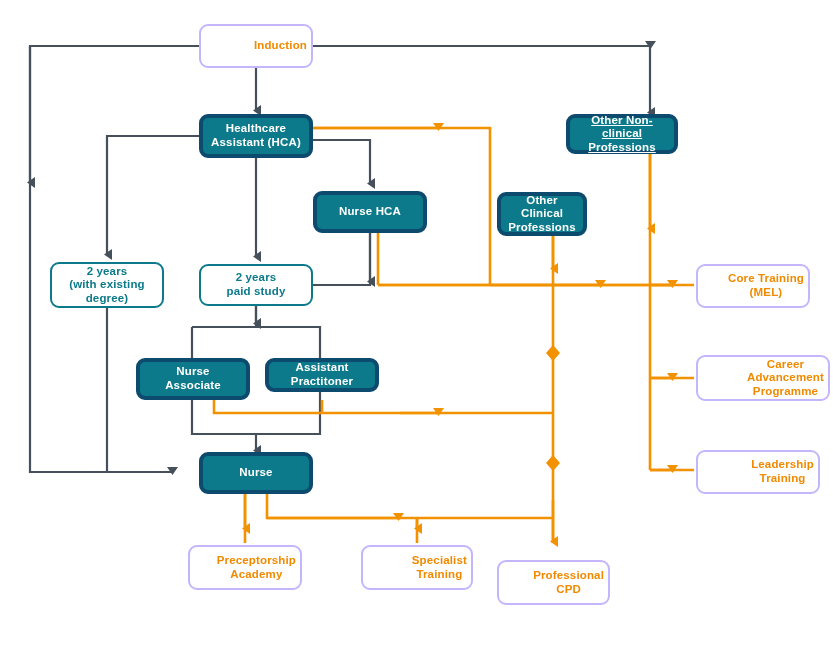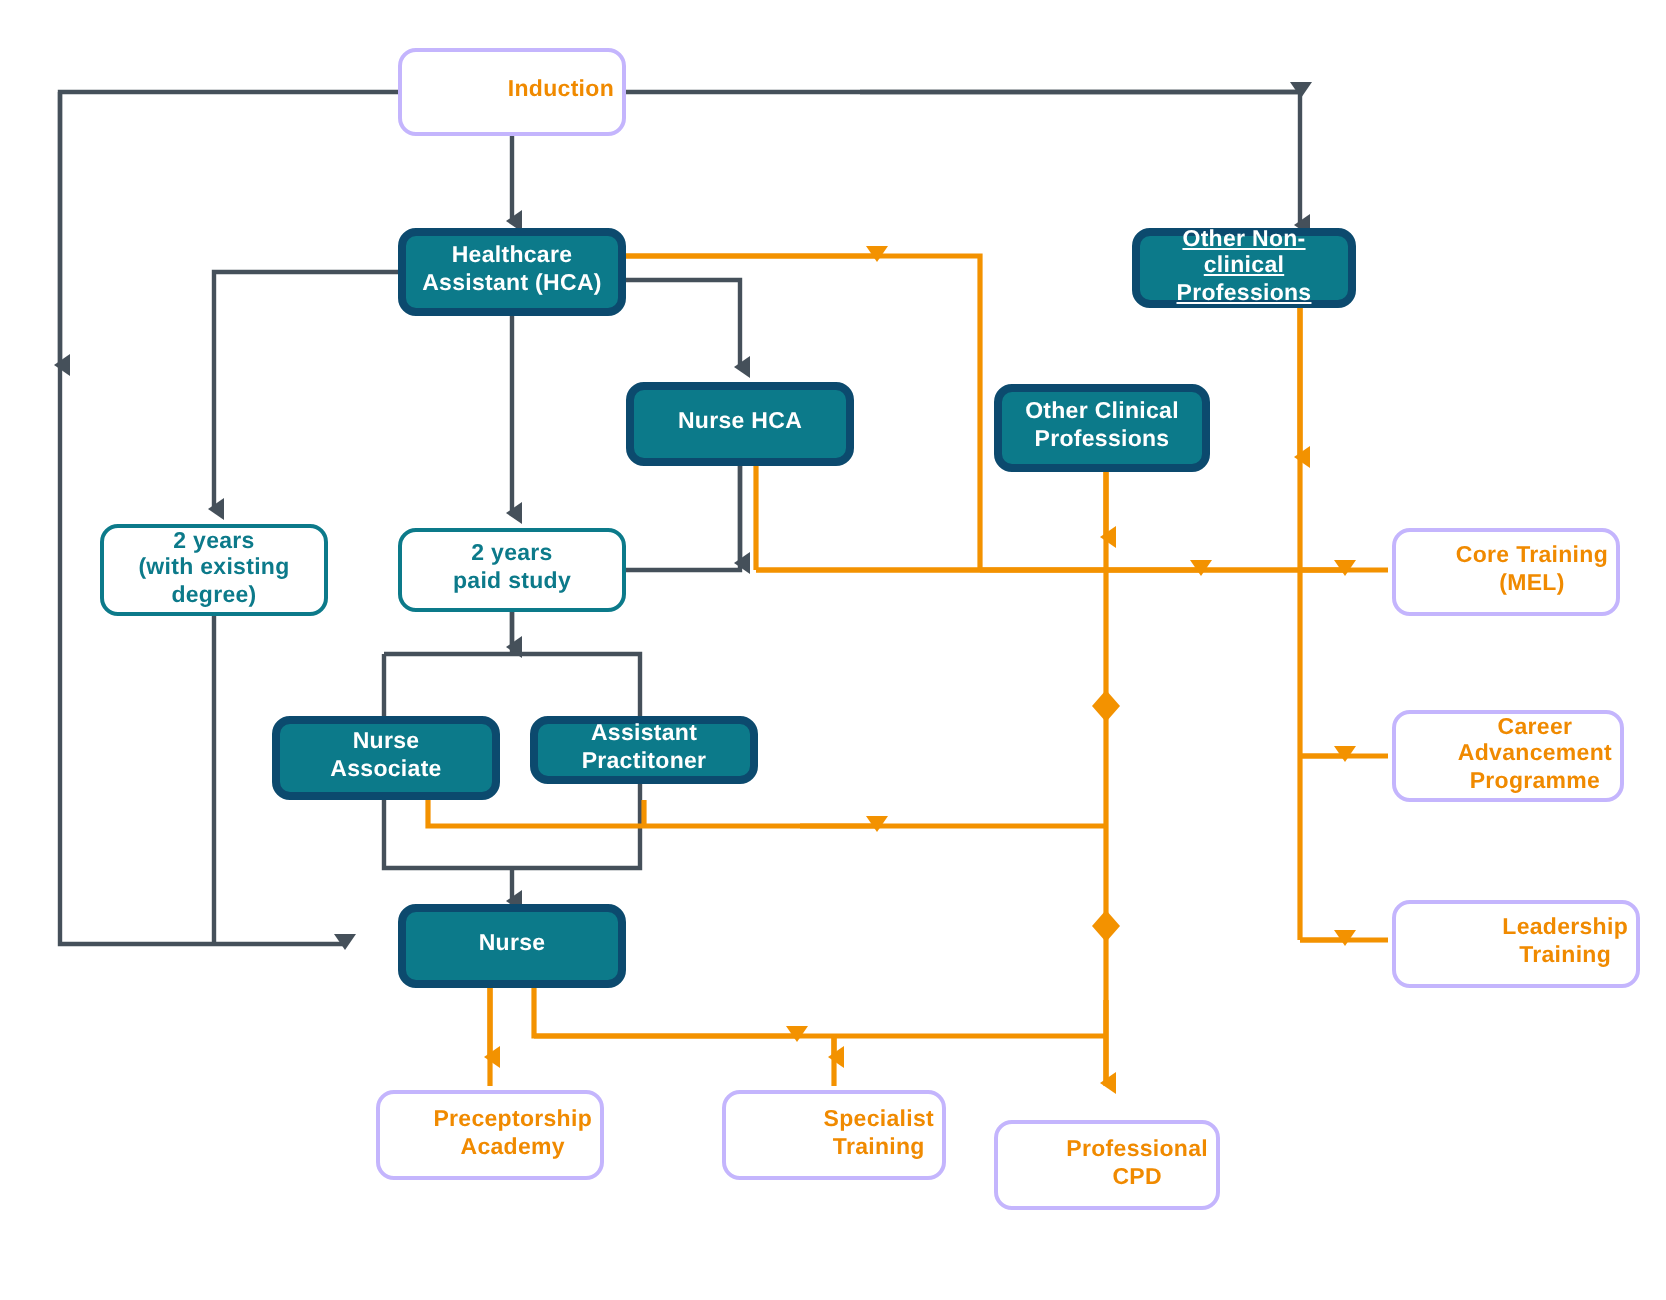--- a/index.html
+++ b/index.html
@@ -104,39 +104,39 @@
       </div>
       <div class="node n-teal" style="left: 199px; top: 114px; width: 114px; height: 44px;">
         <span>Healthcare<br>Assistant (HCA)</span>
       </div>
       <div class="node n-teal" style="left: 566px; top: 114px; width: 112px; height: 40px; text-decoration: underline;">
         <span>Other Non-clinical<br>Professions</span>
       </div>
       <div class="node n-teal" style="left: 313px; top: 191px; width: 114px; height: 42px;">
         <span>Nurse HCA</span>
       </div>
-      <div class="node n-teal" style="left: 497px; top: 192px; width: 108px; height: 44px; text-align: center;">
+      <div class="node n-teal" style="left: 497px; top: 192px; width: 90px; height: 44px; text-align: center;">
         <span>Other Clinical<br>Professions</span>
       </div>
       <div class="node n-tealout" style="left: 50px; top: 262px; width: 114px; height: 46px;">
         <span>2 years<br>(with existing<br>degree)</span>
       </div>
       <div class="node n-tealout" style="left: 199px; top: 264px; width: 114px; height: 42px;">
         <span>2 years<br>paid study</span>
       </div>
       <div class="node n-orange" style="left: 696px; top: 264px; width: 114px; height: 44px;">
         <span>Core Training<br>(MEL)</span>
       </div>
       <div class="node n-teal" style="left: 136px; top: 358px; width: 114px; height: 42px;">
         <span>Nurse<br>Associate</span>
       </div>
       <div class="node n-teal" style="left: 265px; top: 358px; width: 114px; height: 34px;">
         <span>Assistant<br>Practitoner</span>
       </div>
-      <div class="node n-orange" style="left: 696px; top: 355px; width: 116px; height: 46px;">
+      <div class="node n-orange" style="left: 696px; top: 355px; width: 134px; height: 46px;">
         <span>Career<br>Advancement<br>Programme</span>
       </div>
       <div class="node n-teal" style="left: 199px; top: 452px; width: 114px; height: 42px;">
         <span>Nurse</span>
       </div>
       <div class="node n-orange" style="left: 696px; top: 450px; width: 124px; height: 44px;">
         <span>Leadership<br>Training</span>
       </div>
       <div class="node n-orange" style="left: 188px; top: 545px; width: 114px; height: 45px;">
         <span>Preceptorship<br>Academy</span>

